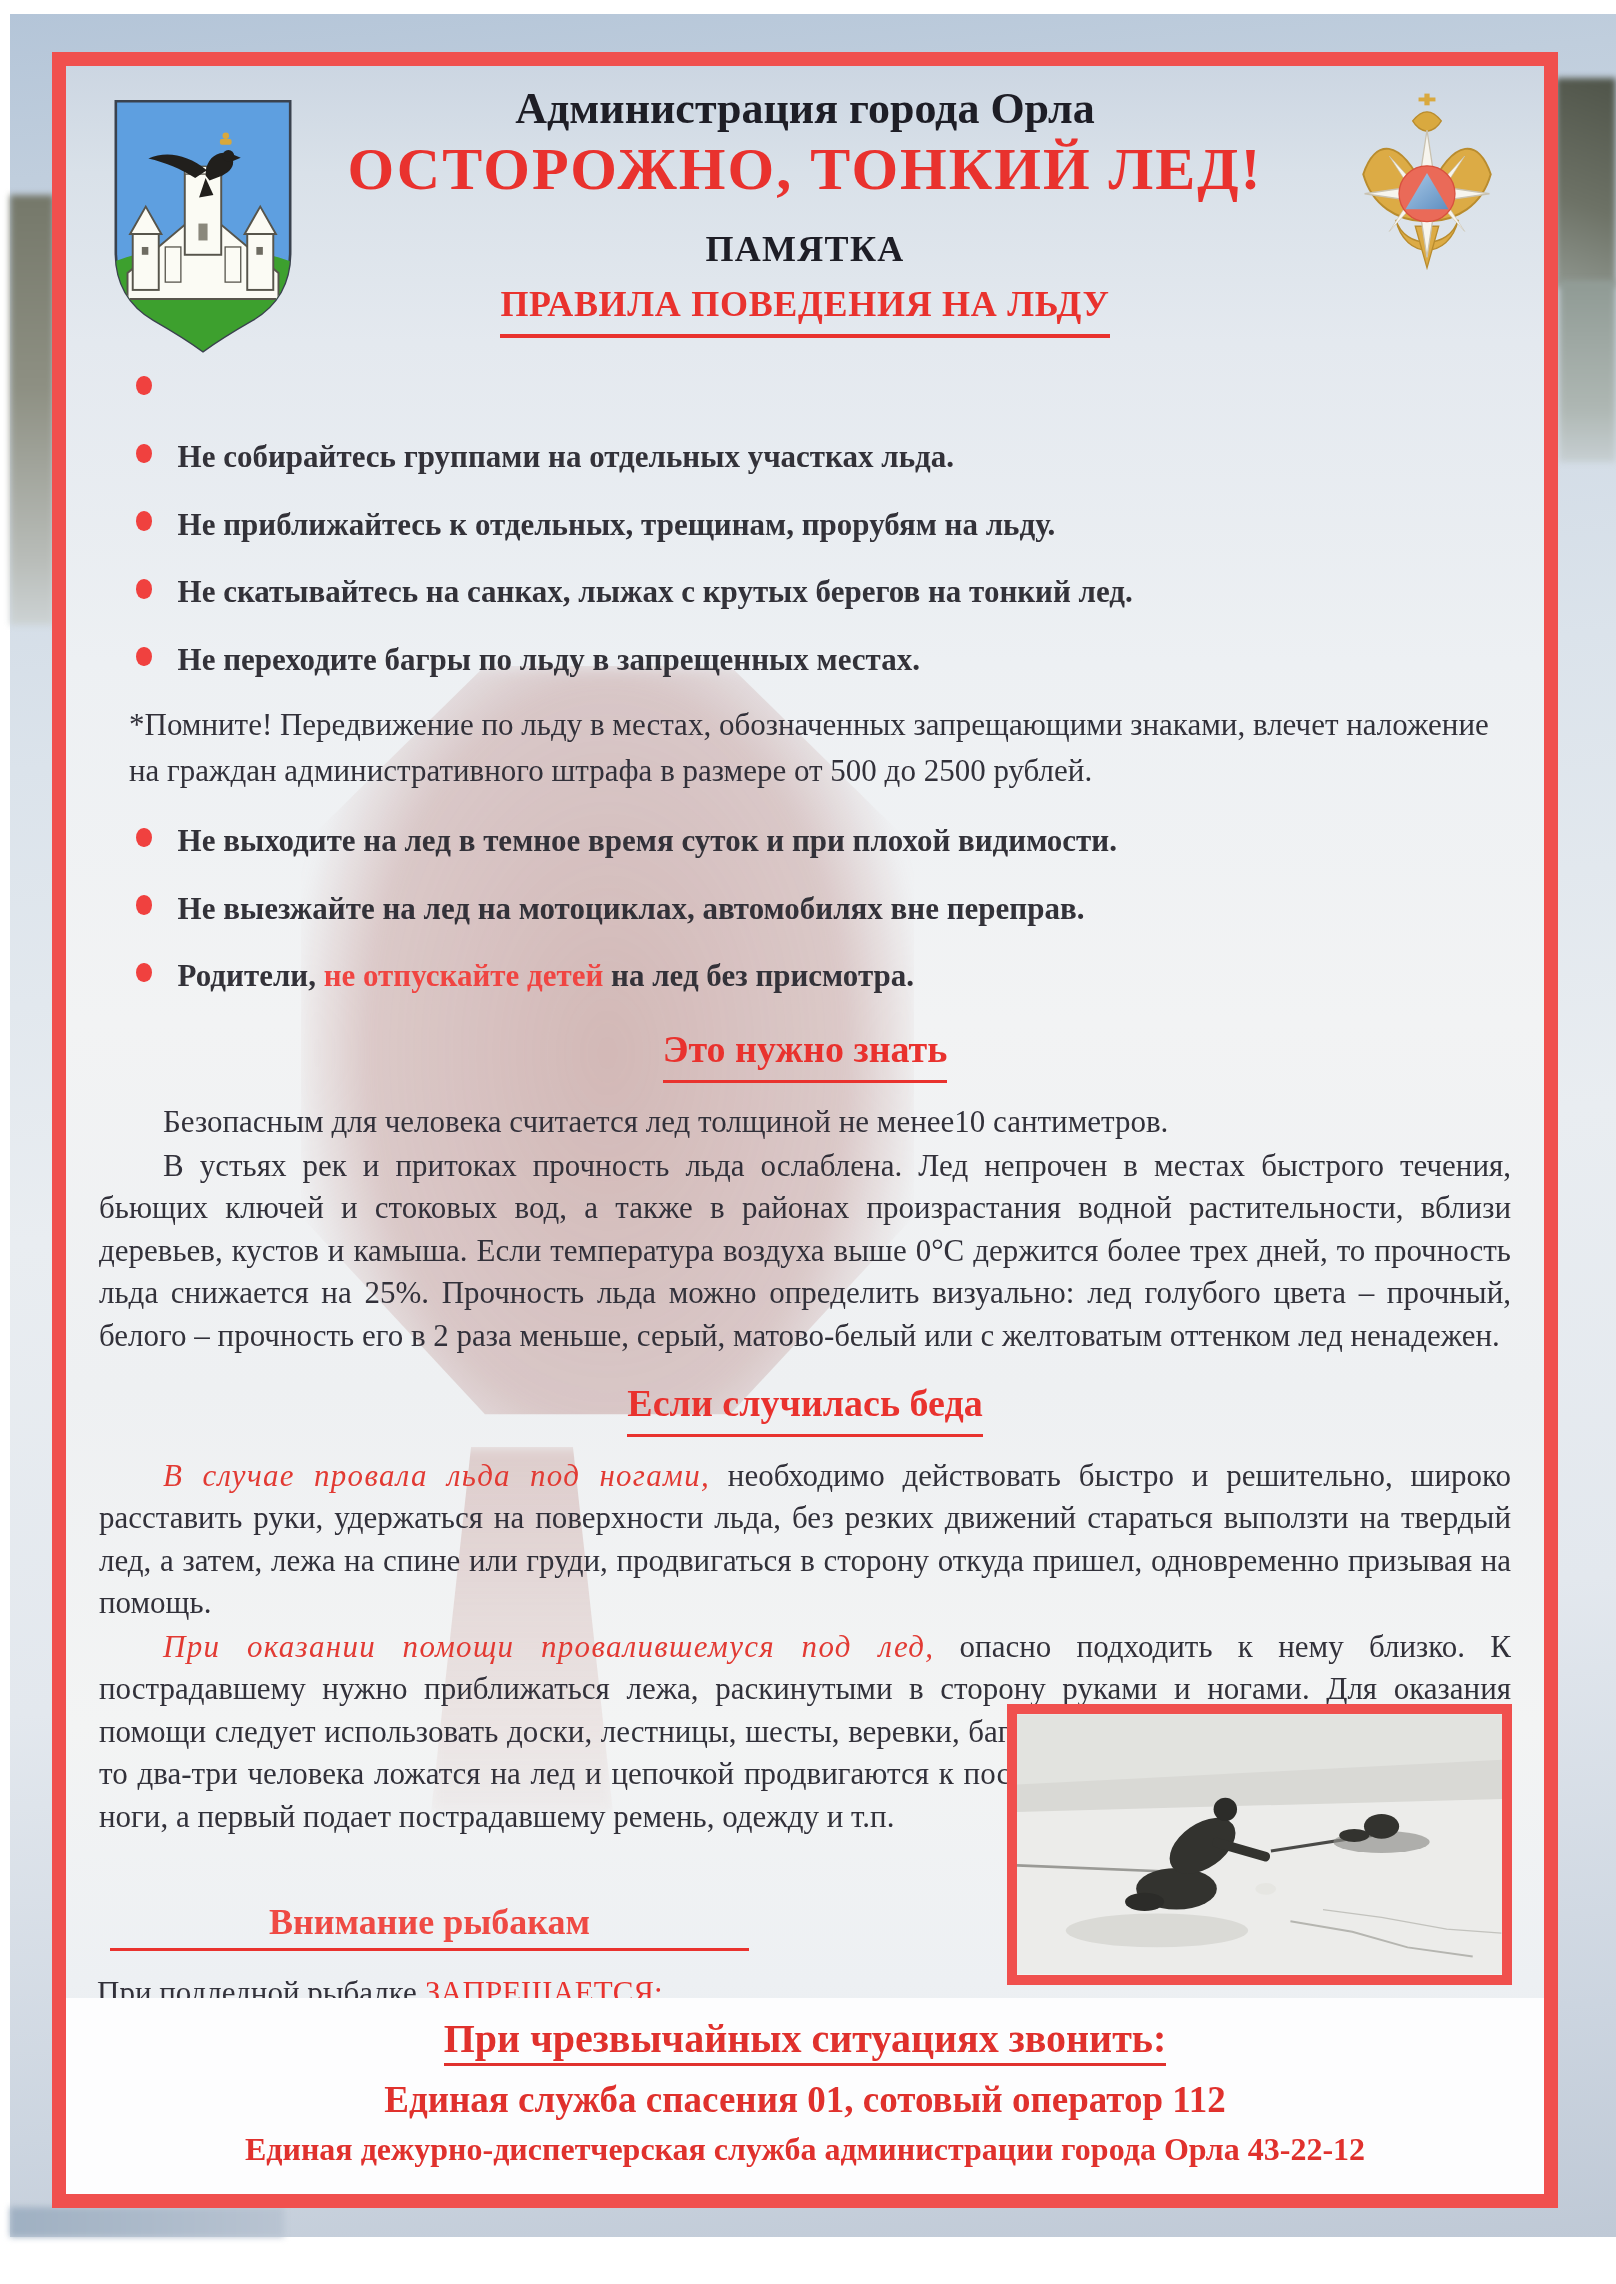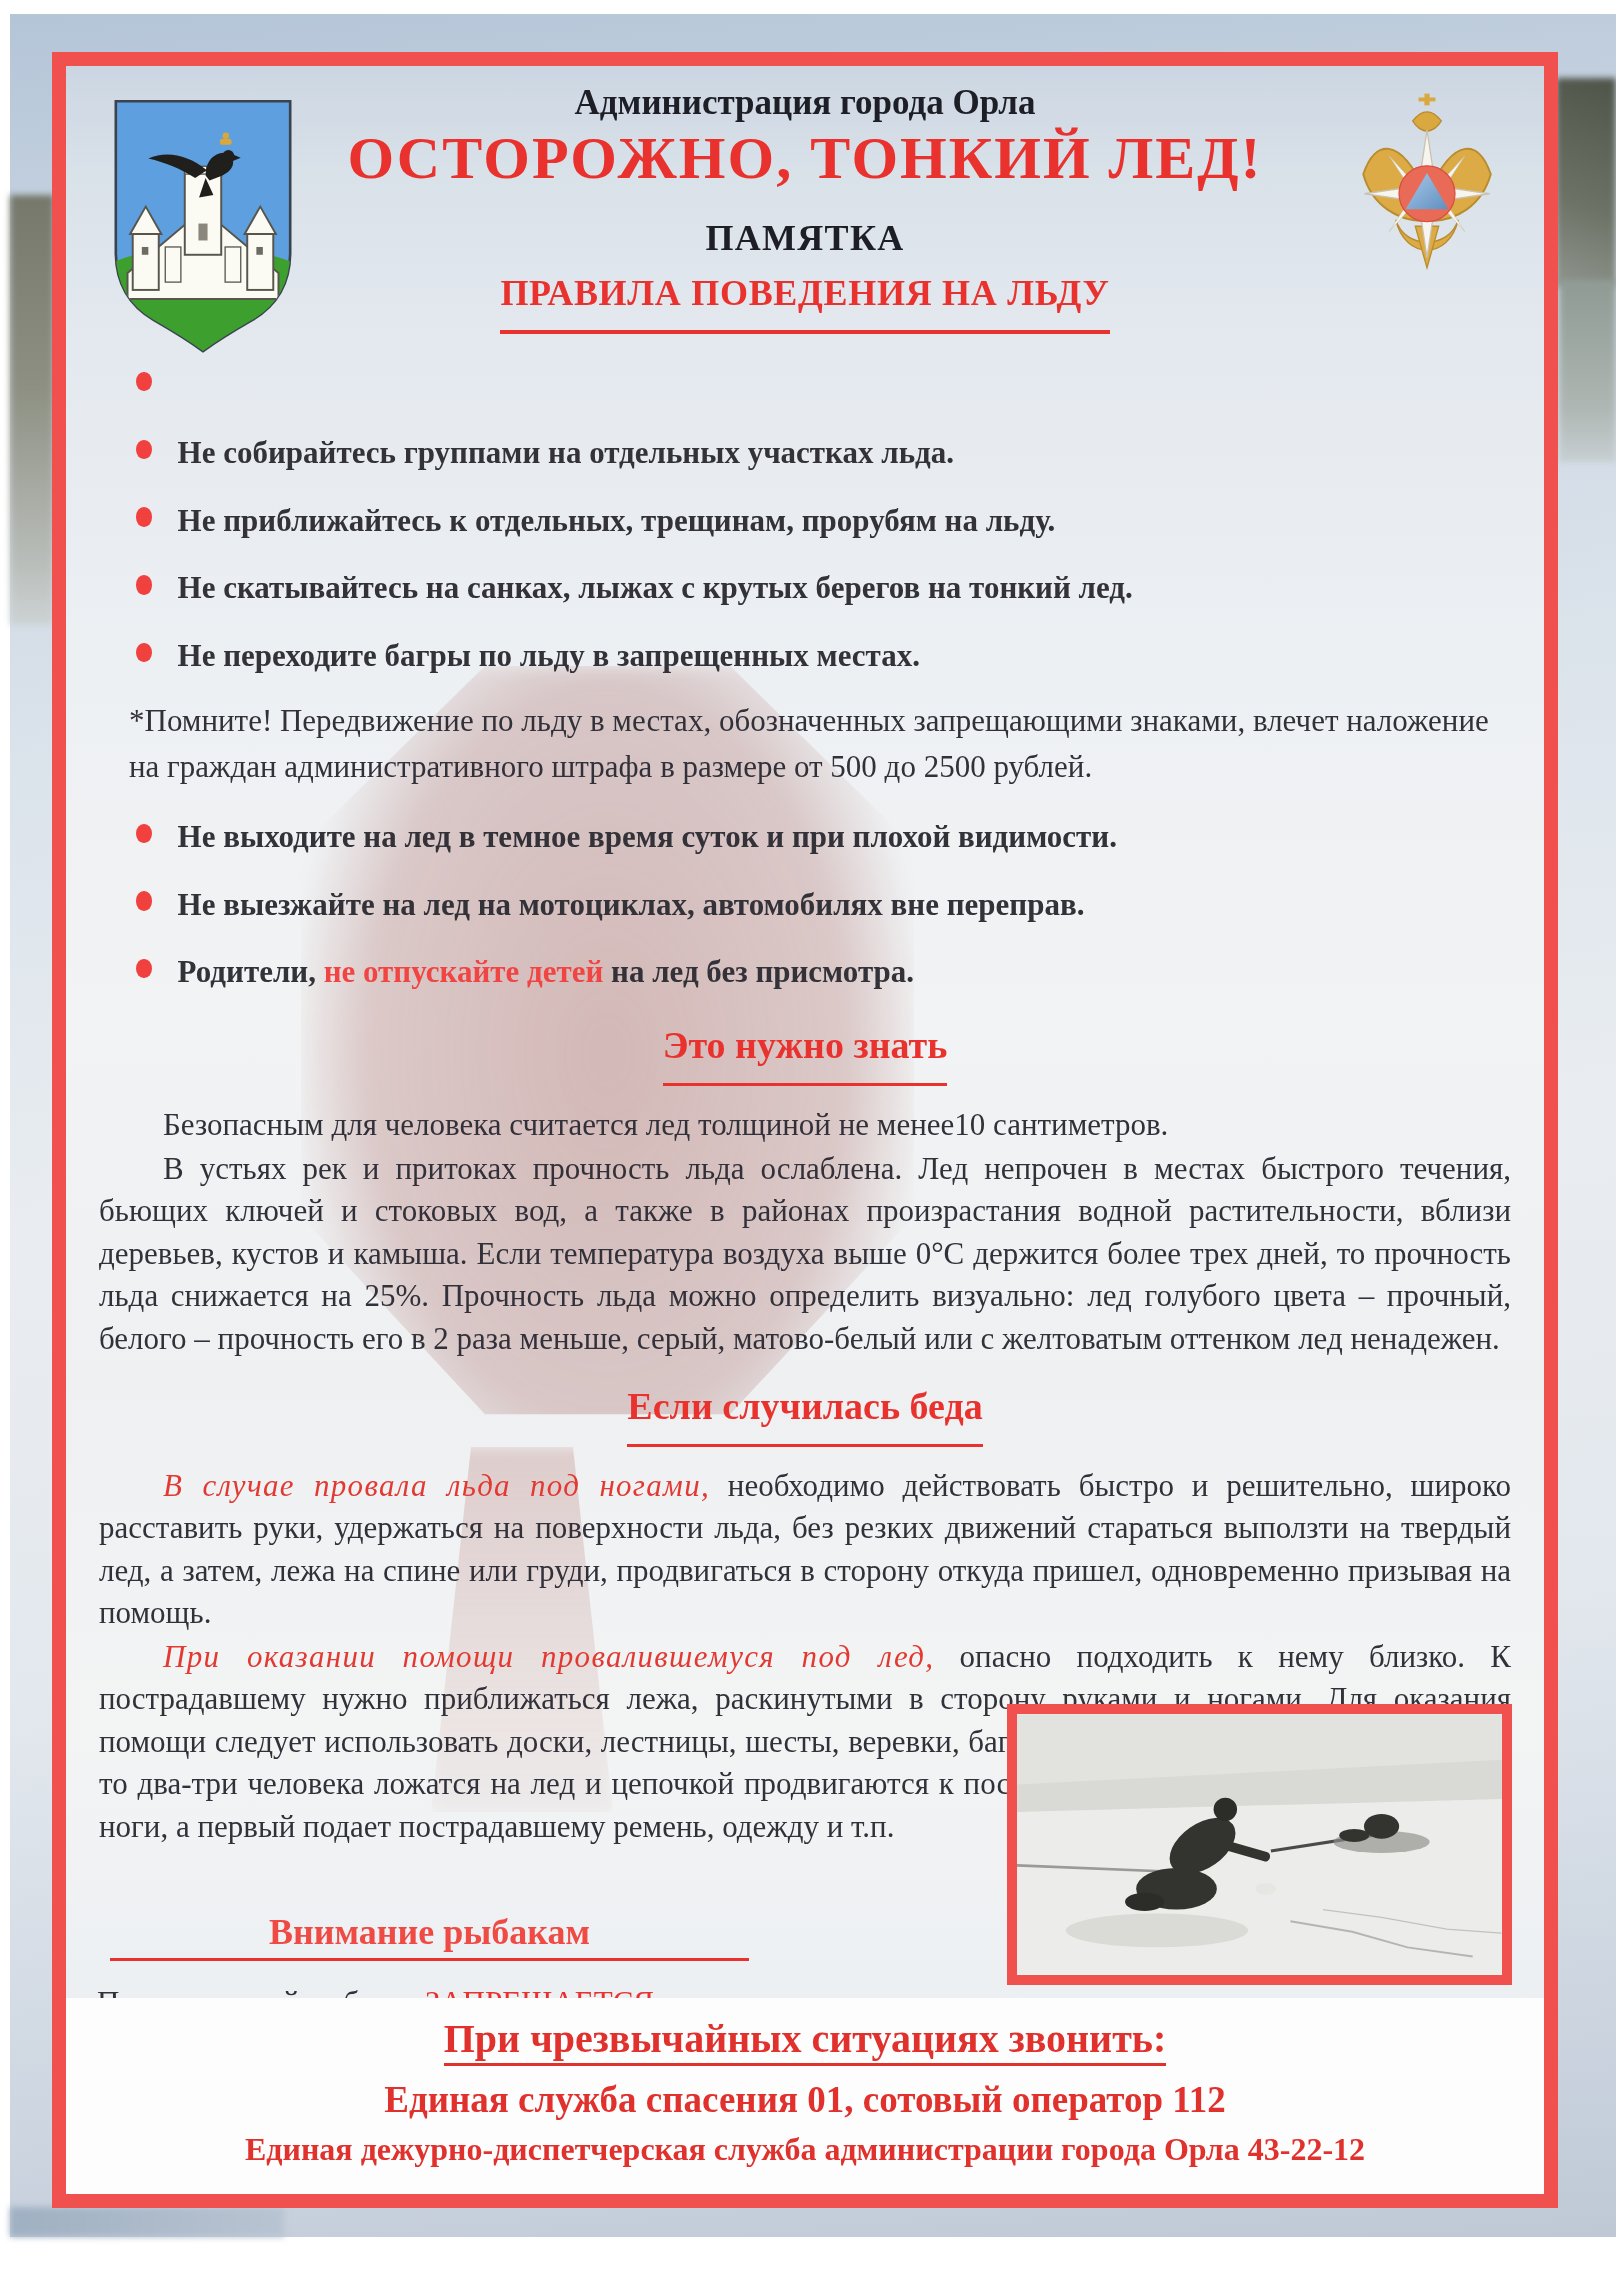--- a/index.html
+++ b/index.html
@@ -51,25 +51,25 @@
     background:linear-gradient(180deg,rgba(192,142,137,.36),rgba(205,165,160,.10));
     clip-path:polygon(22% 0,78% 0,100% 100%,0 100%);
     filter:blur(6.5px);
   }
   .inner{position:relative;z-index:2;}
   
   header{position:relative;text-align:center;padding-top:17px;}
   .emblem{position:absolute;}
   .emblem.coat{left:42px;top:29px;width:190px;height:261px;}
   .emblem.mchs{right:40px;top:25px;width:154px;height:199px;}
-  .h-org{font-size:35px;font-weight:bold;color:#1e1e26;}
+  .h-org{font-size:44px;font-weight:bold;color:#1e1e26;}
   .h-title{font-size:60px;font-weight:bold;color:#e9322e;letter-spacing:2px;margin-top:1.3px;}
   .h-memo{font-size:36px;font-weight:bold;color:#1e1e26;margin-top:24px;letter-spacing:1.3px;}
   .h-sec{margin-top:13px;}
-  .u-red{display:inline-block;border-bottom:4.6px solid #e9322e;padding-bottom:16px;}
+  .u-red{display:inline-block;border-bottom:4.6px solid #e9322e;padding-bottom:9px;}
   .h-sec .u-red{font-size:36px;font-weight:bold;color:#e9322e;letter-spacing:0.7px;}
   
   ul.rules{list-style:none;margin:34px 26px 0 70px;padding:0;}
   ul.rules.second{margin-top:3.9px;}
   ul.rules li{margin-bottom:33px;font-size:31px;font-weight:bold;color:#333239;line-height:1.12;}
   .dot{display:inline-block;width:15.6px;height:19.5px;border-radius:50%;
        background:#f0413f;margin-right:26px;vertical-align:3.9px;}
   .red-em{color:#f04542;}
   .note{
     margin:-9px 39px 29px 63px;

